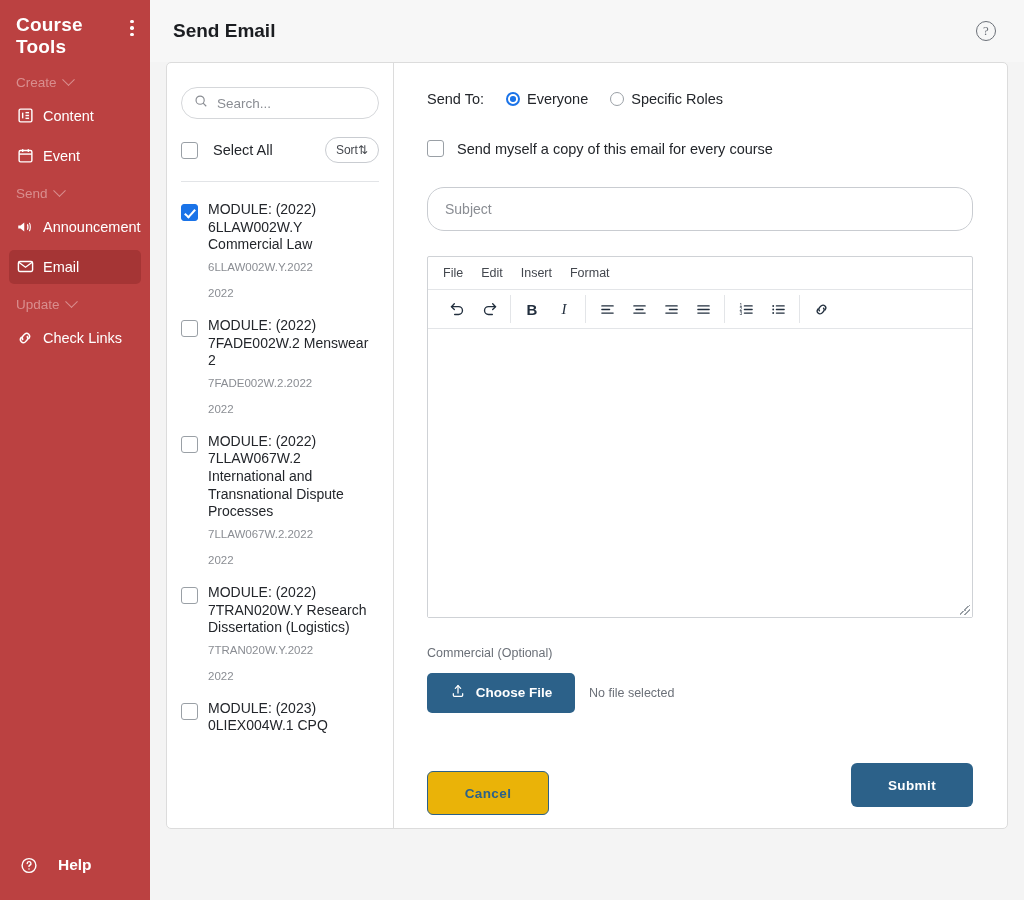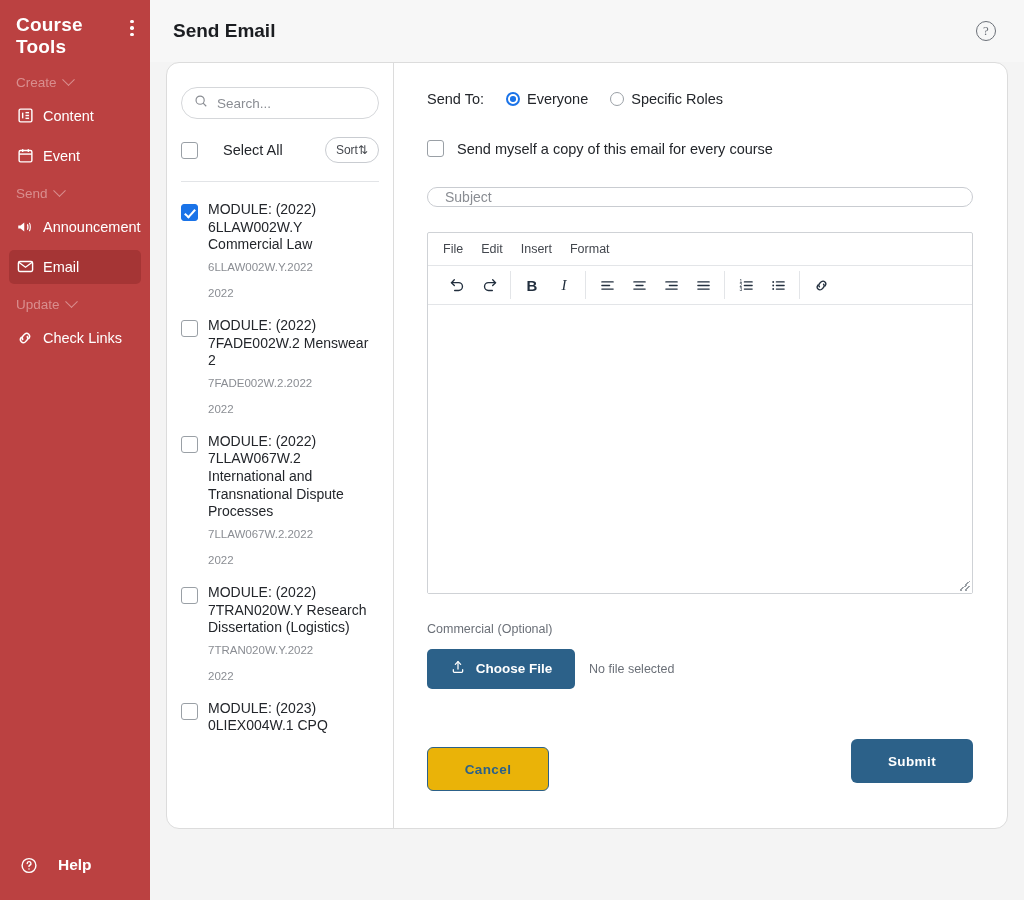--- a/index.html
+++ b/index.html
@@ -70,21 +70,21 @@
     width: 20px; height: 20px; border-radius: 50%; border: 1.4px solid #6b7078;
     color: #6b7078; font-size: 13px; display: flex; align-items: center; justify-content: center;
     cursor: pointer; font-family: "Liberation Serif", serif;
   }
 
   .content {
     margin: 0 16px 0 16px; flex: 1 1 auto;
     display: flex; align-items: flex-start;
   }
   .card {
-    background: #fff; border: 1px solid #dcdcdc; border-radius: 13px;
+    background: #fff; border: 1px solid #dcdcdc; border-radius: 5px;
     display: flex; width: 100%; height: 767px; overflow: hidden;
   }
 
   
   .listpane {
     width: 227px; flex: 0 0 227px; border-right: 1px solid #dcdcdc;
     padding: 24px 0 0 0; display: flex; flex-direction: column; overflow: hidden;
   }
   .search-wrap { padding: 0 14px; }
   .search {
@@ -103,21 +103,21 @@
   .cb {
     width: 17px; height: 17px; border: 1.6px solid #9aa0a6; border-radius: 3px;
     background: #fff; flex: 0 0 17px; cursor: pointer; position: relative;
   }
   .cb.checked { background: #1a73e8; border-color: #1a73e8; }
   .cb.checked::after {
     content: ""; position: absolute; left: 5px; top: 1.5px;
     width: 4px; height: 9px; border: solid #fff; border-width: 0 2px 2px 0;
     transform: rotate(42deg);
   }
-  .selectall-label { font-size: 14.5px; color: #23262b; margin-left: 25px; flex: 1 1 auto; }
+  .selectall-label { font-size: 14.5px; color: #23262b; margin-left: 15px; flex: 1 1 auto; }
   .sort-btn {
     border: 1px solid #c9ccd1; border-radius: 14px; font-size: 12px; color: #44474d;
     padding: 5px 10px; display: flex; align-items: center; cursor: pointer;
     background: #fff; white-space: nowrap;
   }
   .divider { height: 1px; background: #e2e4e7; margin: 18px 14px 0 14px; }
 
   .modlist { overflow: hidden; padding: 14px 0 0 0; flex: 1 1 auto; }
   .mod {
     display: flex; gap: 10px; padding: 5px 14px 0 14px; margin-bottom: 13px;
@@ -136,21 +136,21 @@
     width: 14px; height: 14px; border-radius: 50%; border: 1.7px solid #9aa0a6;
     flex: 0 0 14px; position: relative; background: #fff;
   }
   .radio.on { border-color: #1a73e8; border-width: 2px; }
   .radio.on::after {
     content: ""; position: absolute; left: 2.2px; top: 2.2px; width: 5.6px; height: 5.6px;
     border-radius: 50%; background: #1a73e8;
   }
   .row-copy { display: flex; align-items: center; gap: 13px; margin-top: 33px; font-size: 14.5px; color: #23262b; }
   .subject {
-    margin-top: 30px; width: 546px; height: 20px; border: 1px solid #c9ccd1;
+    margin-top: 30px; width: 546px; height: 44px; border: 1px solid #c9ccd1;
     border-radius: 17px; padding: 0 17px; font-size: 14px; color: #23262b;
     font-family: "Liberation Sans", sans-serif; outline: none;
   }
   .subject::placeholder { color: #8a8d93; }
 
   .editor { margin-top: 25px; width: 546px; border: 1px solid #cfd2d6; border-radius: 2px; background: #fff; }
   .menubar {
     display: flex; gap: 18px; padding: 9px 15px; border-bottom: 1px solid #e3e5e8;
     font-size: 12.5px; color: #43474e;
   }

